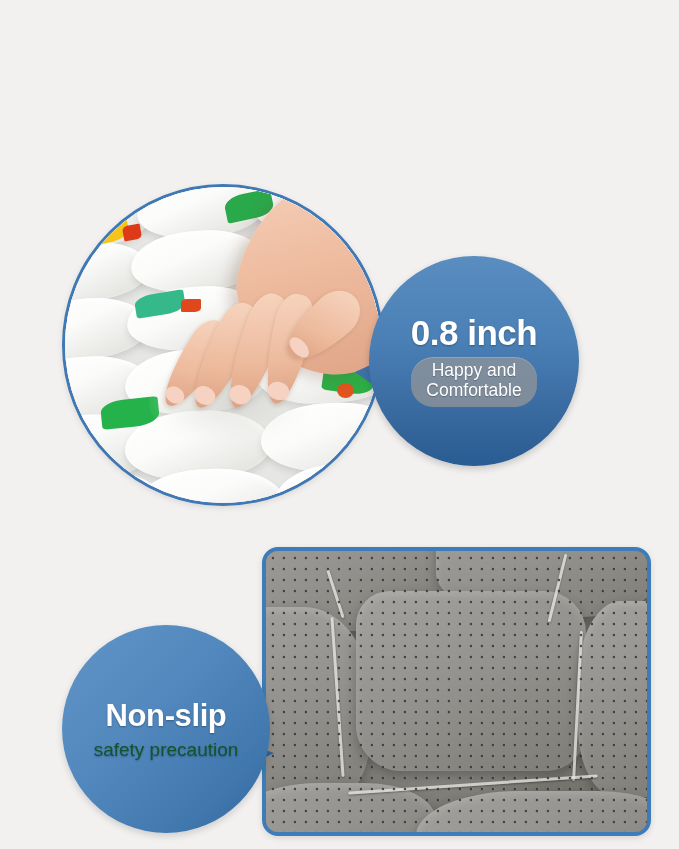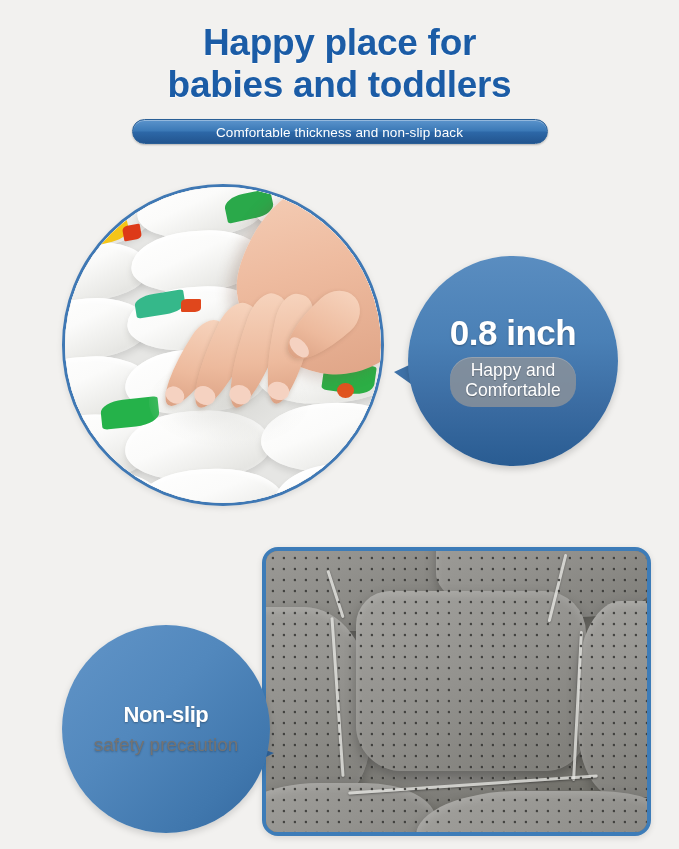--- a/index.html
+++ b/index.html
@@ -125,21 +125,21 @@
   }
   .press-dent {
     position: absolute;
     border-radius: 50%;
     background: radial-gradient(ellipse at 50% 45%, rgba(205,205,200,0.55) 0%, rgba(235,235,231,0.12) 62%, rgba(255,255,255,0) 78%);
   }
 
   
   .badge-08 {
     position: absolute;
-    left: 394px;
+    left: 355px;
     top: 256px;
     width: 224px;
     height: 224px;
   }
   .badge-circle {
     position: absolute;
     left: 14px;
     top: 0;
     width: 210px;
     height: 210px;
@@ -265,46 +265,39 @@
     top: 0;
     width: 208px;
     height: 208px;
     display: flex;
     flex-direction: column;
     align-items: center;
     justify-content: center;
     gap: 9px;
   }
   .nonslip-title {
-    font-size: 22px;
+    font-size: 31px;
     font-weight: bold;
     color: #ffffff;
     letter-spacing: -0.4px;
     line-height: 1;
     text-shadow: 0 1px 2px rgba(0,0,0,0.30);
   }
   .nonslip-sub {
     font-size: 19px;
-    color: #737373;
+    color: #14532d;
     line-height: 1;
     text-shadow: 0 1px 2px rgba(0,0,0,0.28);
   }
 </style>
 </head>
 <body>
 
 <div class="page">
 
-  <div class="header">
-    <div class="headline">Happy place for
-babies and toddlers</div>
-    <div class="subtitle-wrap">
-      <div class="subtitle-pill">Comfortable thickness and non-slip back</div>
-    </div>
-  </div>
 
   <div class="circle-photo">
     <div class="photo-inner">
       <div class="quilt-bg"></div>
 
       <div class="puff" style="left:-34px; top:4px;  width:120px; height:56px; transform:rotate(-7deg);"></div>
       <div class="puff" style="left:72px;  top:-8px; width:128px; height:58px; transform:rotate(-5deg);"></div>
       <div class="puff" style="left:188px; top:-14px;width:130px; height:58px; transform:rotate(-4deg);"></div>
 
       <div class="puff" style="left:-42px; top:56px; width:126px; height:58px; transform:rotate(-6deg);"></div>

